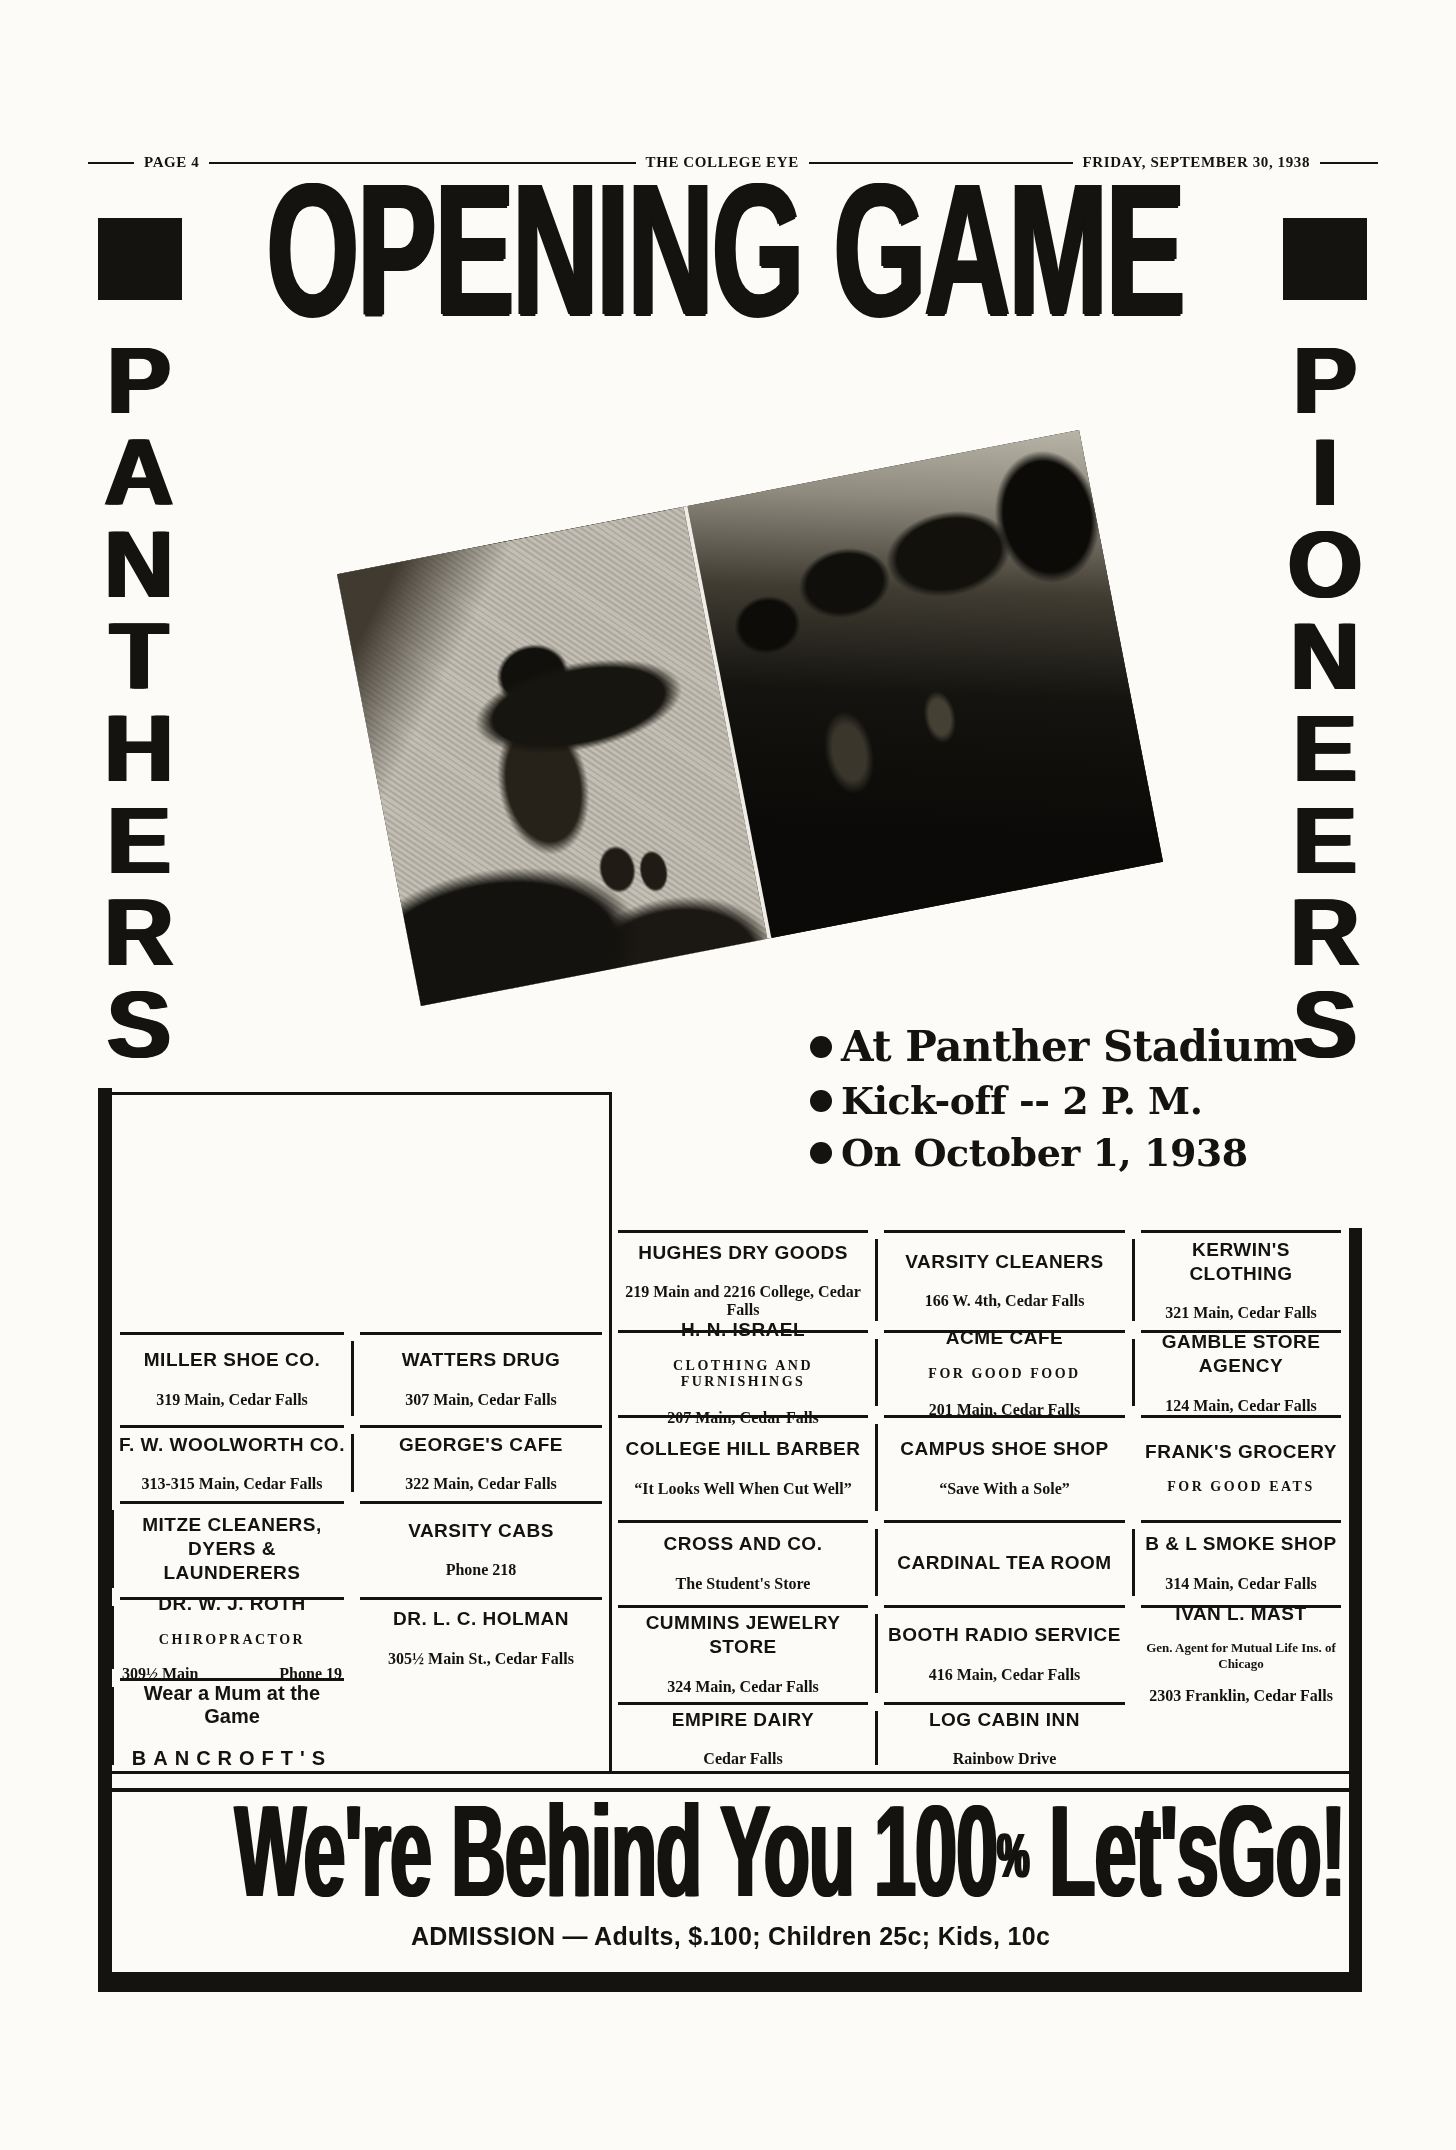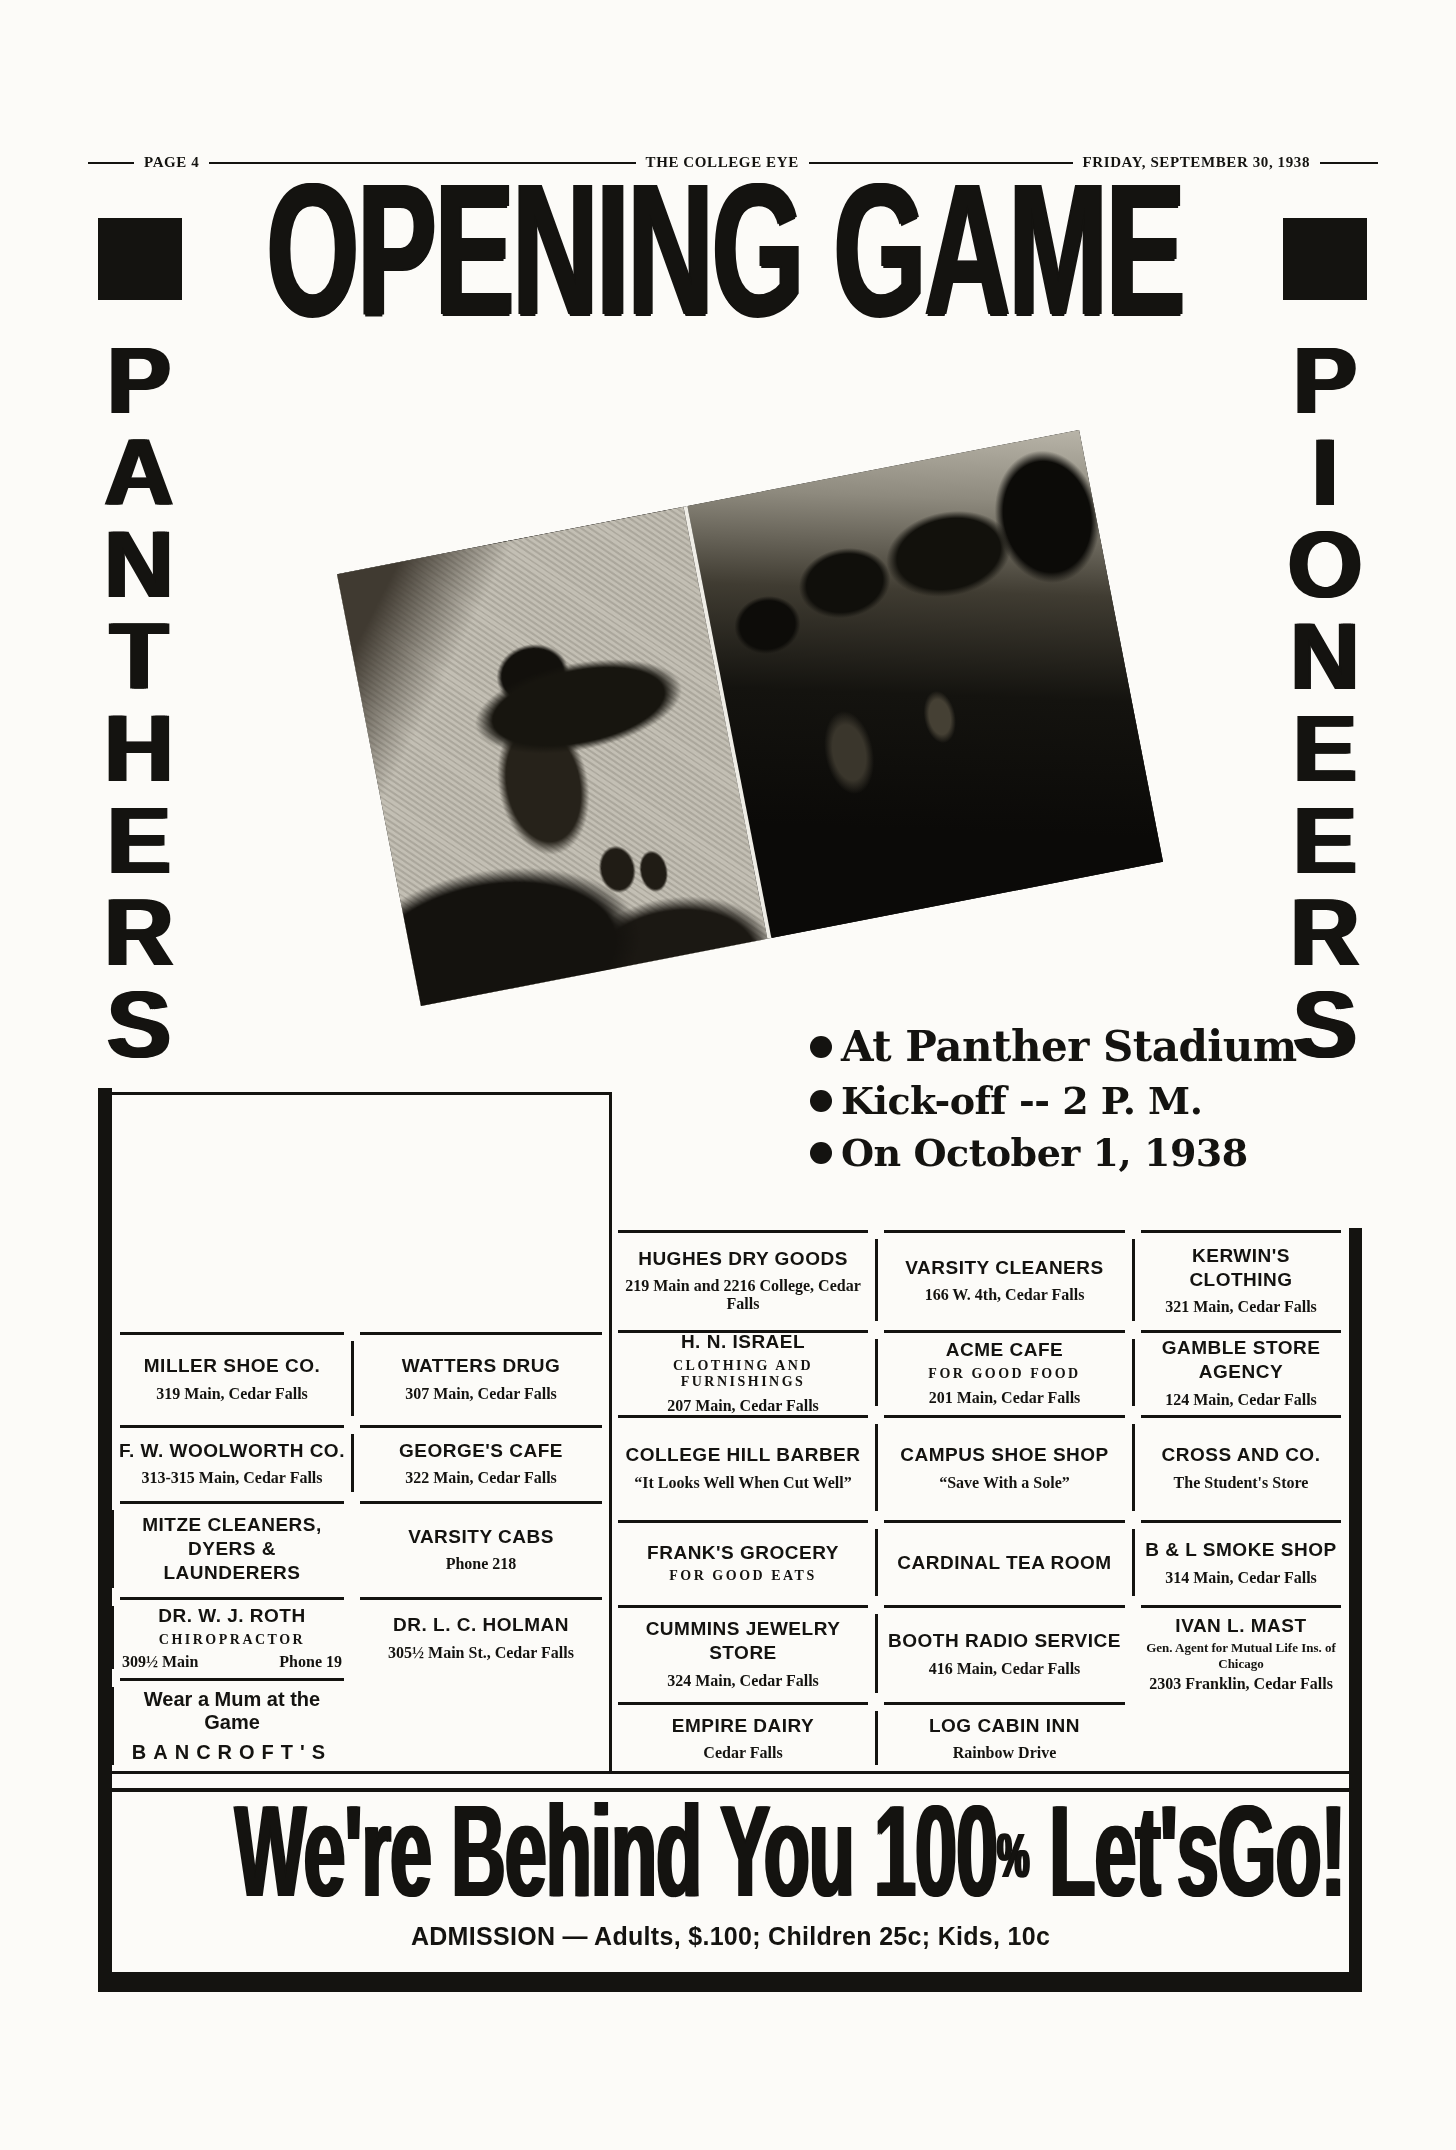--- a/index.html
+++ b/index.html
@@ -62,21 +62,21 @@
   .rule{position:absolute;background:#141310;}
   
   .intro-text{position:absolute;left:170px;top:1146px;width:402px;font-size:20px;font-weight:bold;
               line-height:27.5px;letter-spacing:.3px;word-spacing:7px;white-space:pre-line;}
   
   .ads-left{position:absolute;left:112px;top:1332px;display:grid;
             grid-template-columns:240px 258px;grid-template-rows:93px 76px 96px 81px 96px;}
   .ads-right{position:absolute;left:610px;top:1230px;display:grid;
              grid-template-columns:266px 257px 216px;grid-template-rows:100px 85px 105px 85px 97px 72px;}
   .ad-cell{position:relative;display:flex;flex-direction:column;align-items:center;justify-content:center;
-           gap:7px;padding:4px 6px;text-align:center;box-sizing:border-box;}
+           gap:19px;padding:4px 6px;text-align:center;box-sizing:border-box;}
   .ad-cell.hline::before{content:"";position:absolute;top:0;left:8px;right:8px;height:3px;background:#141310;}
   .ad-cell.vline::after{content:"";position:absolute;left:-1px;top:9px;bottom:9px;width:2.5px;background:#141310;}
   .ad-title{font-size:19px;font-weight:bold;letter-spacing:.5px;line-height:1.25;}
   .ad-addr{font-family:"Liberation Serif",serif;font-weight:bold;font-size:16px;}
   .ad-caps{font-family:"Liberation Serif",serif;font-weight:bold;font-size:14px;letter-spacing:2.5px;margin-top:-3px;}
   .ad-quote{font-family:"Liberation Serif",serif;font-weight:bold;font-size:16px;}
   .ad-small{font-family:"Liberation Serif",serif;font-weight:bold;font-size:13px;margin:-4px 0;}
   .ad-pre{font-size:20px;font-weight:bold;}
   .ad-spaced{font-size:20px;font-weight:bold;letter-spacing:7px;}
   .ad-split{align-self:stretch;display:flex;justify-content:space-between;
@@ -231,27 +231,27 @@
         <div class="ad-addr">124 Main, Cedar Falls</div>
       </div>
       <div class="ad-cell hline">
         <div class="ad-title">COLLEGE HILL BARBER</div>
         <div class="ad-quote">“It Looks Well When Cut Well”</div>
       </div>
       <div class="ad-cell hline vline">
         <div class="ad-title">CAMPUS SHOE SHOP</div>
         <div class="ad-quote">“Save With a Sole”</div>
       </div>
+      <div class="ad-cell hline">
+        <div class="ad-title">FRANK'S GROCERY</div>
+        <div class="ad-caps">FOR GOOD EATS</div>
+      </div>
       <div class="ad-cell hline vline">
         <div class="ad-title">CROSS AND CO.</div>
         <div class="ad-quote">The Student's Store</div>
-      </div>
-      <div class="ad-cell hline">
-        <div class="ad-title">FRANK'S GROCERY</div>
-        <div class="ad-caps">FOR GOOD EATS</div>
       </div>
       <div class="ad-cell hline vline">
         <div class="ad-title">CARDINAL TEA ROOM</div>
       </div>
       <div class="ad-cell hline vline">
         <div class="ad-title">B &amp; L SMOKE SHOP</div>
         <div class="ad-addr">314 Main, Cedar Falls</div>
       </div>
       <div class="ad-cell hline">
         <div class="ad-title">CUMMINS JEWELRY STORE</div>

